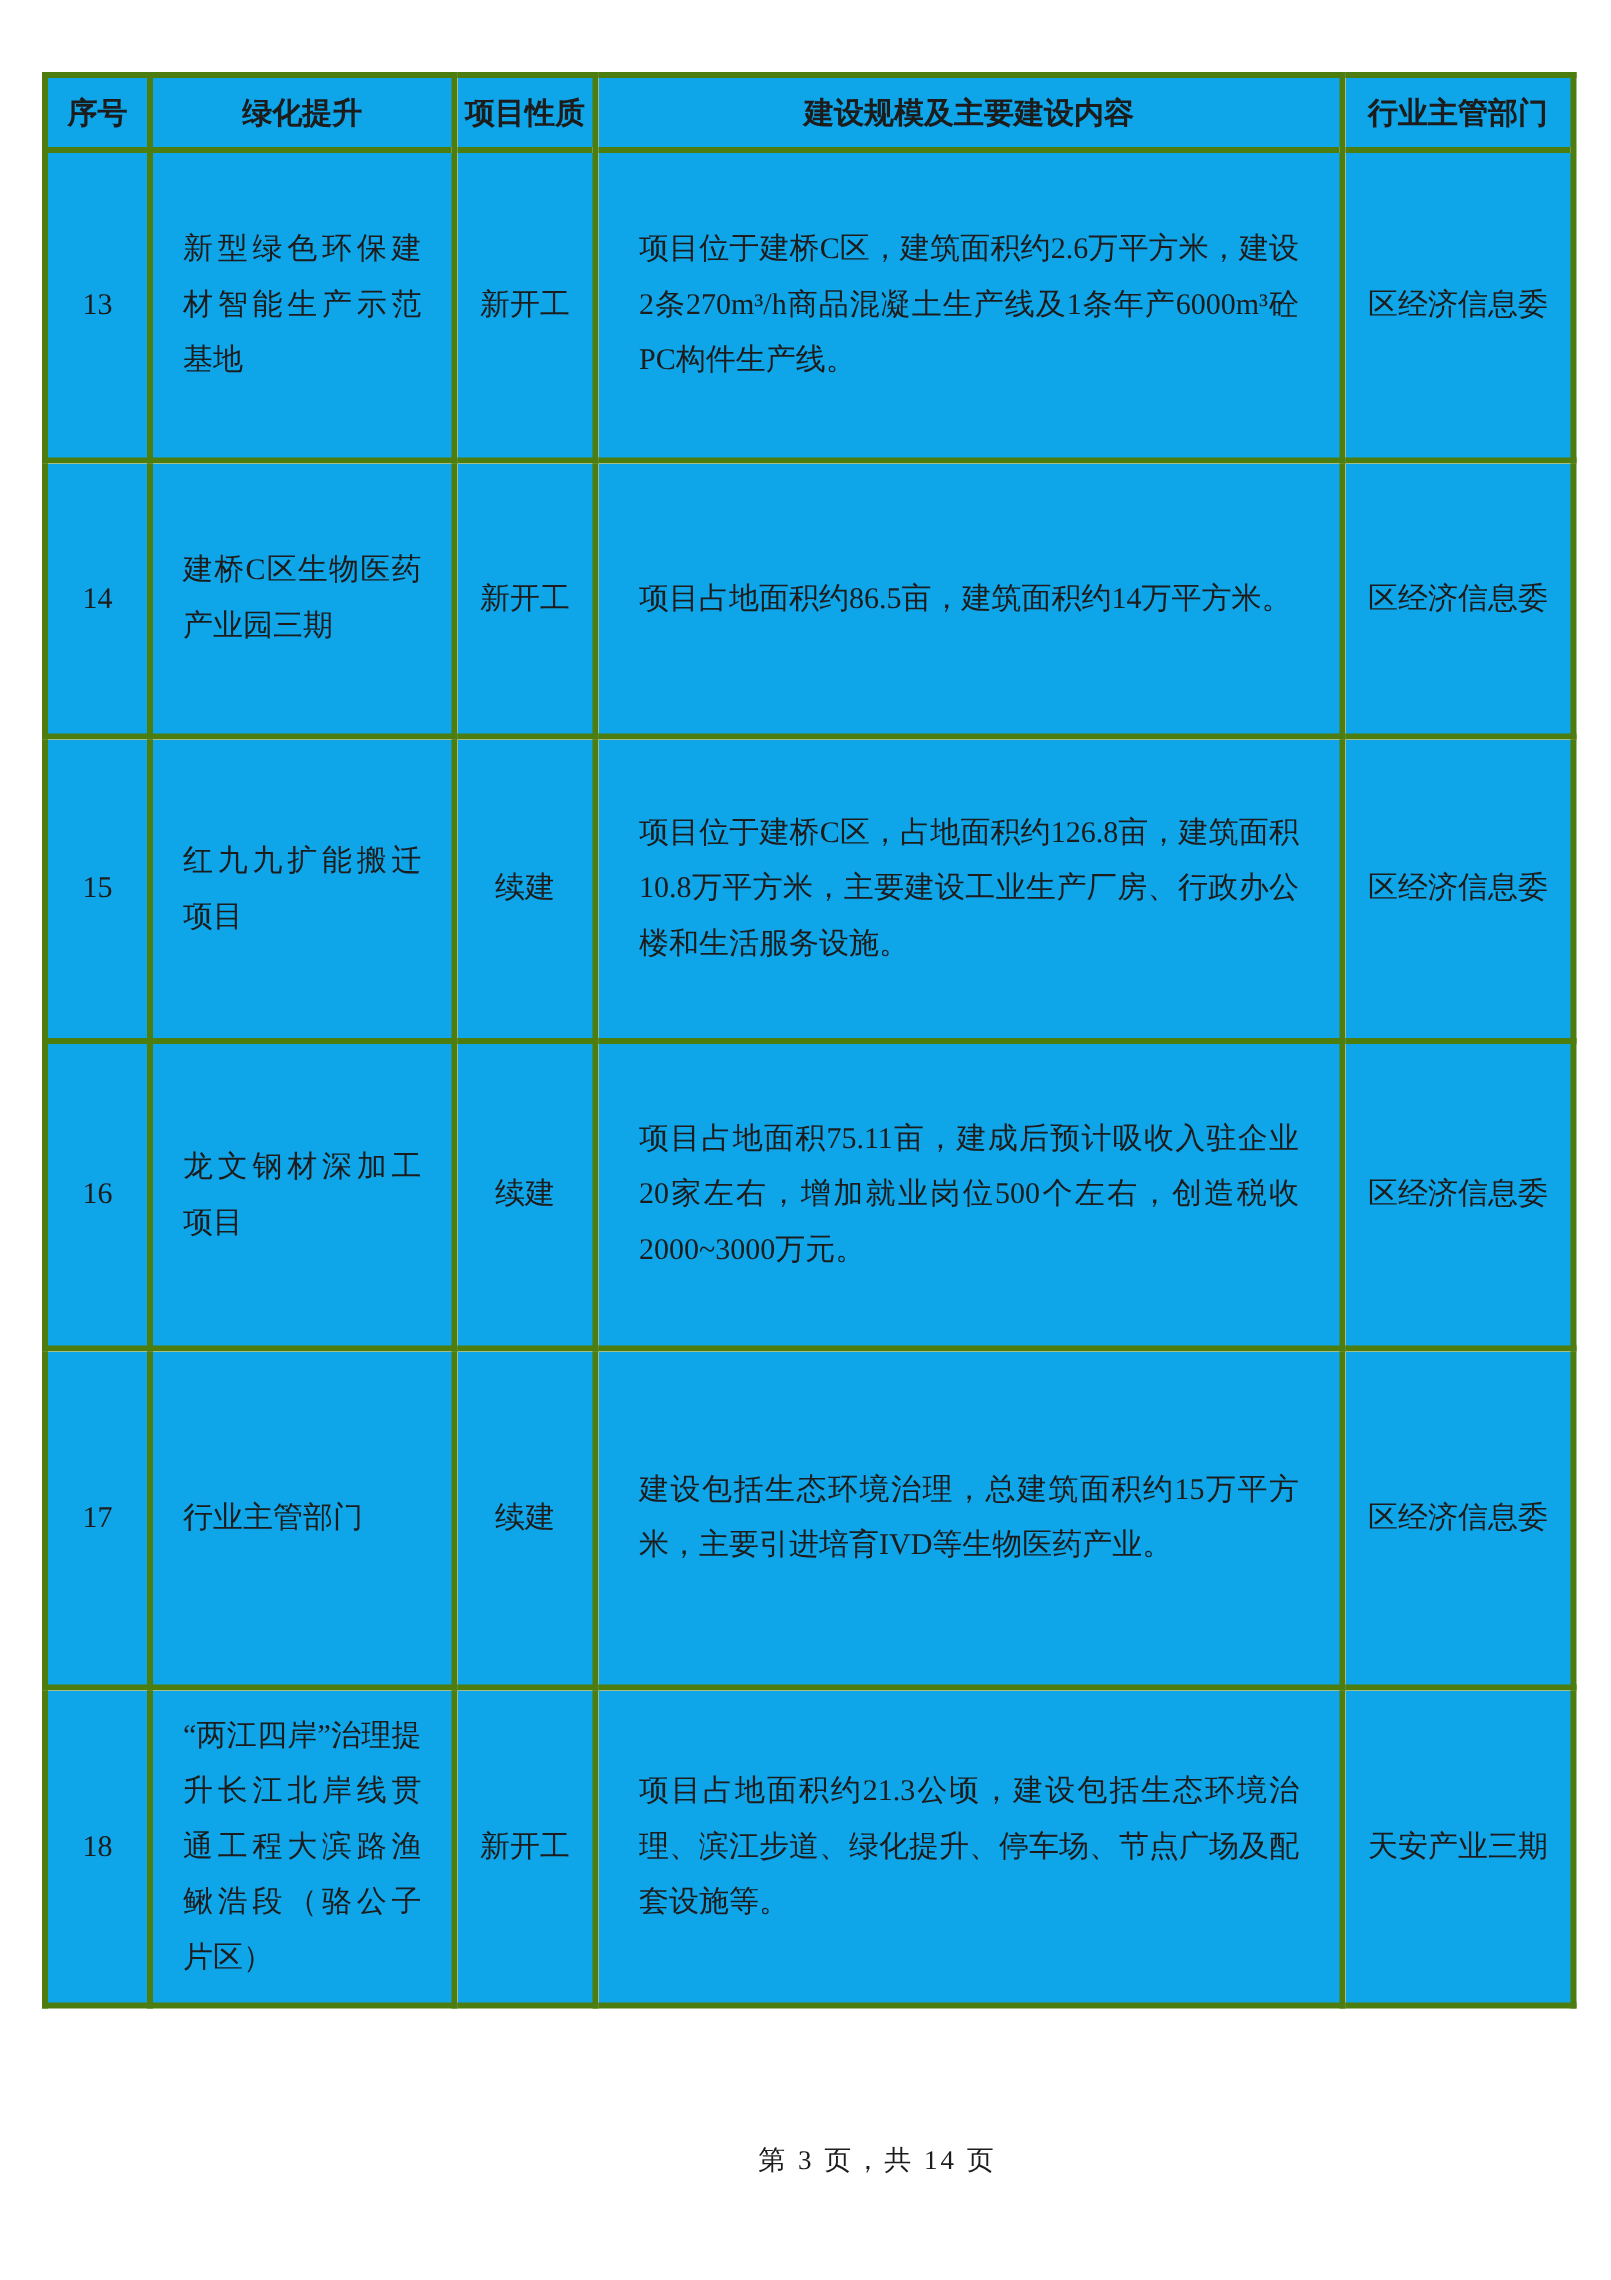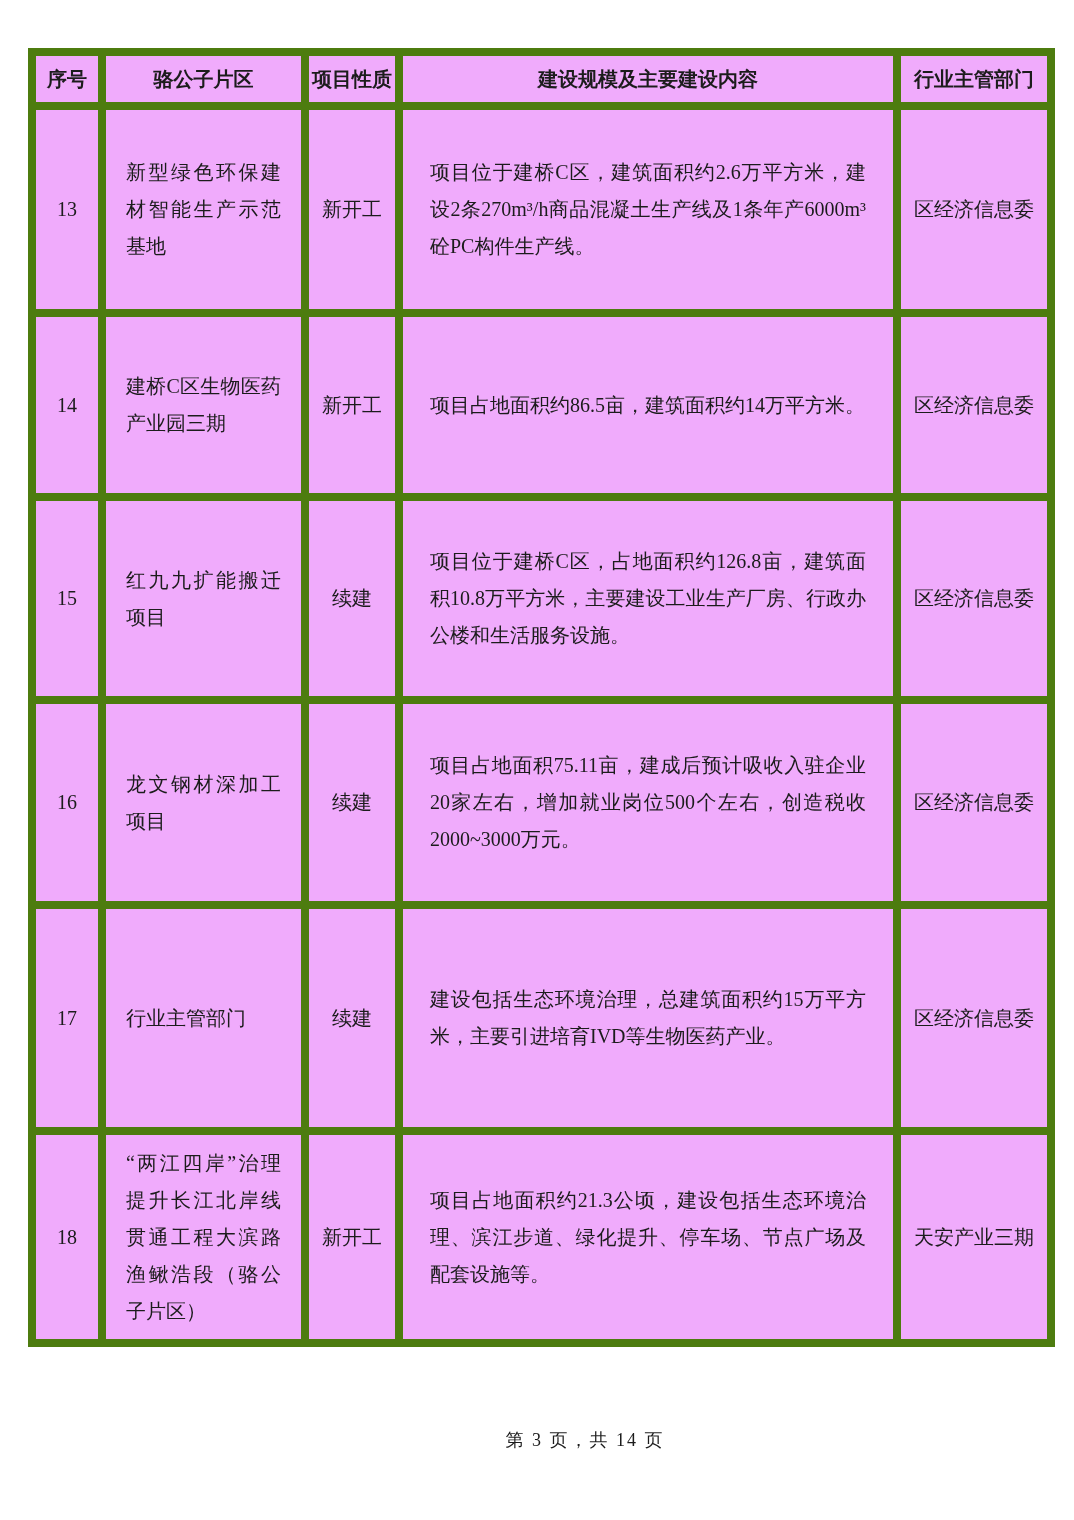--- a/index.html
+++ b/index.html
@@ -30,22 +30,22 @@
     table-layout: fixed;
   }
   .project-table col.c1 { width: 70px; }
   .project-table col.c2 { width: 203px; }
   .project-table col.c3 { width: 94px; }
   .project-table col.c4 { width: 498px; }
   .project-table col.c5 { width: 154px; }
 
   .project-table th,
   .project-table td {
-    border: 8px solid #4d7c0f;
-    background: #f0abfc;
+    border: 4px solid #4d7c0f;
+    background: #0ea5e9;
     overflow: hidden;
   }
   .project-table thead th {
     height: 46px;
     font-size: 20px;
     font-weight: bold;
     text-align: center;
     vertical-align: middle;
     border-bottom-width: 3px;
     padding: 0 2px;
@@ -100,21 +100,21 @@
     <colgroup>
       <col class="c1">
         <col class="c2">
         <col class="c3">
         <col class="c4">
         <col class="c5">
     </colgroup>
     <thead>
       <tr>
         <th>序号</th>
-        <th>骆公子片区</th>
+        <th>绿化提升</th>
         <th>项目性质</th>
         <th>建设规模及主要建设内容</th>
         <th>行业主管部门</th>
       </tr>
     </thead>
     <tbody>
       <tr>
         <td class="c-no">13</td>
         <td class="c-name">新型绿色环保建材智能生产示范基地</td>
         <td class="c-nature">新开工</td>

